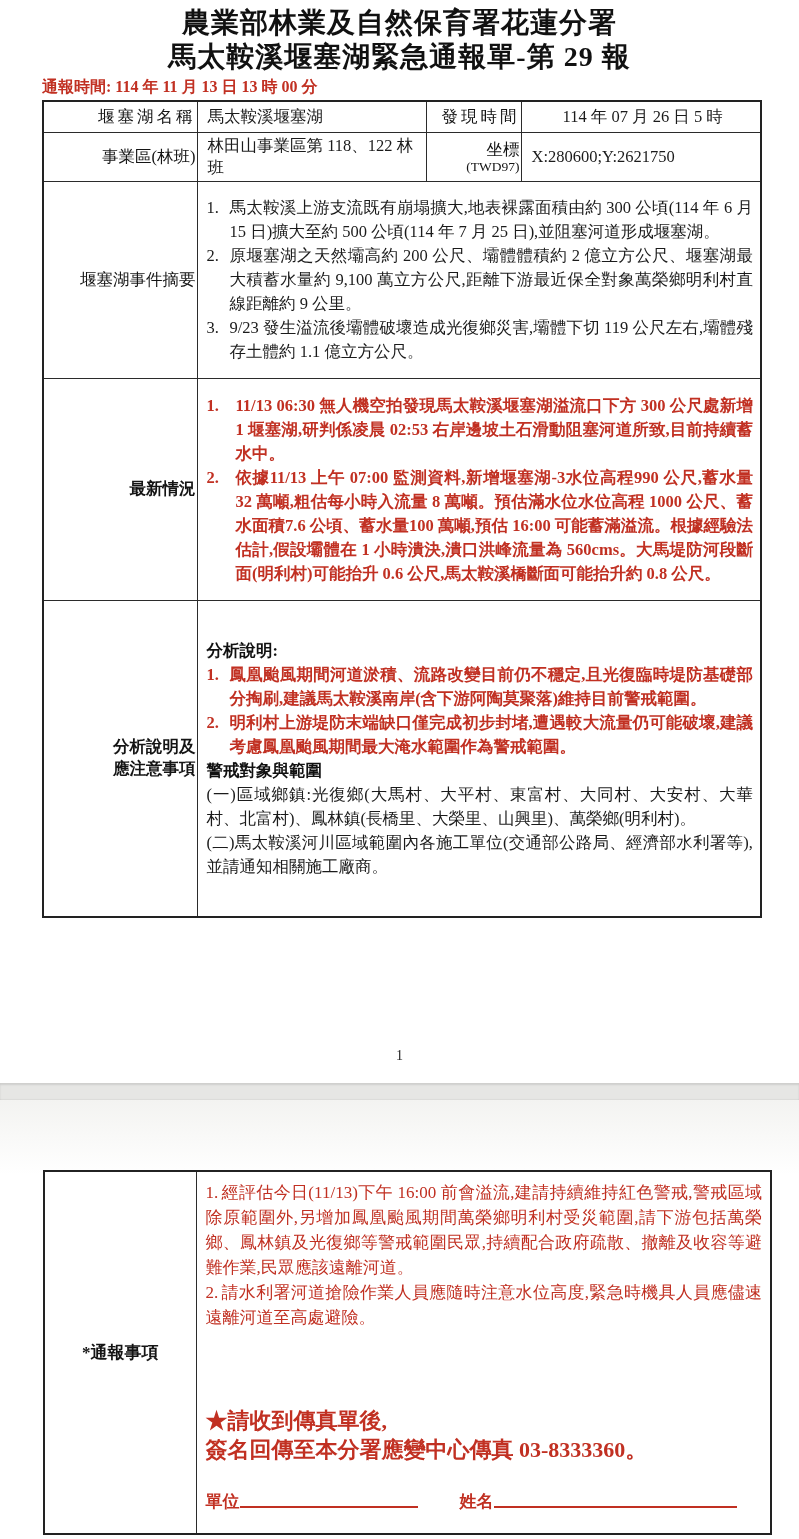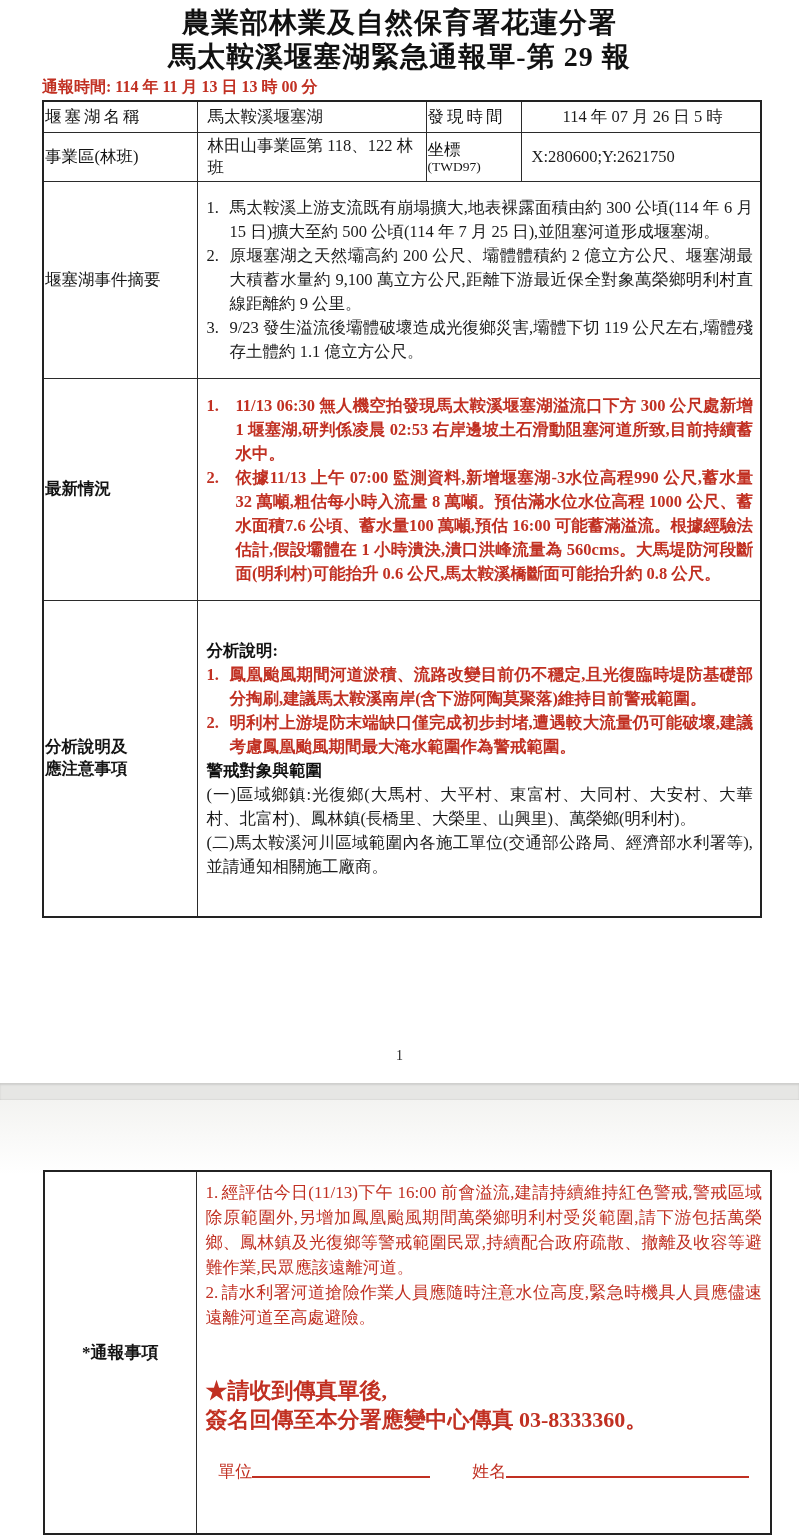--- a/index.html
+++ b/index.html
@@ -9,21 +9,21 @@
     color:#1b1b1b;
   }
   .page1{position:relative;width:799px;height:1083px;background:#fff;overflow:hidden;}
   .doc-title{padding-top:6px;text-align:center;font-weight:bold;
     font-size:28px;line-height:34px;letter-spacing:1px;color:#111;}
   .rtime{width:718px;margin:3px 0 2px 42px;
     color:#c13022;font-size:16px;font-weight:bold;}
   table.t1{margin-left:42px;width:718px;border-collapse:collapse;table-layout:fixed;}
   table.t1 td{border:1.5px solid #2b2b2b;overflow:hidden;vertical-align:middle;}
   table.t1{border:2.5px solid #222;}
-  td.lbl{text-align:left;font-size:16.5px;color:#141414;}
+  td.lbl{text-align:right;font-size:16.5px;color:#141414;}
   .sp{letter-spacing:3px;}
   td.val{font-size:16.5px;padding:2px 6px 2px 10px;}
   .ctr{text-align:center;padding-left:0;}
   .sm{font-size:14px;}
   .coord-top{font-size:16.5px;line-height:19px;}
   .coord-sub{font-size:13.5px;line-height:15px;}
   td.body{vertical-align:top;padding:5px 7px 4px 9px;font-size:16.5px;
     line-height:24px;text-align:justify;}
   .hitem{position:relative;padding-left:23px;}
   .hitem .n{position:absolute;left:0;top:0;}
@@ -36,22 +36,22 @@
   .pgap{height:17px;background:#e6e6e4;box-shadow:inset 0 2px 2px rgba(0,0,0,.10), inset 0 -1px 1px rgba(0,0,0,.05);}
   .page2{position:relative;width:799px;height:439px;
     background:linear-gradient(#f3f3f1,#ffffff 75px);overflow:hidden;}
   table.t2{position:absolute;top:70px;left:43px;width:727px;
     border-collapse:collapse;table-layout:fixed;border:2.5px solid #222;}
   table.t2 td{border:1.5px solid #2b2b2b;}
   td.lbl2{text-align:center;vertical-align:middle;font-size:17px;font-weight:bold;color:#141414;}
   td.val2{vertical-align:top;padding:8px 8px 0 9px;}
   .p2item{font-size:17px;line-height:25px;text-align:justify;color:#c13022;font-weight:normal;}
   .p2item .num{margin-right:3px;}
-  .faxblock{margin-top:46px;color:#c13022;font-weight:bold;font-size:22px;line-height:29px;}
-  .signline{margin-top:26px;color:#c13022;font-weight:normal;font-size:17px;text-align:center;}
+  .faxblock{margin-top:76px;color:#c13022;font-weight:bold;font-size:22px;line-height:29px;}
+  .signline{margin-top:26px;color:#c13022;font-weight:bold;font-size:17px;}
   .uline{display:inline-block;height:1px;border-bottom:2.5px solid #c13022;
     vertical-align:baseline;margin-bottom:-1px;}
   .u1{width:178px;margin-right:42px;}
   .u2{width:243px;}
 </style>
 </head>
 <body>
 
 <div class="page1">
   <div class="doc-title">

